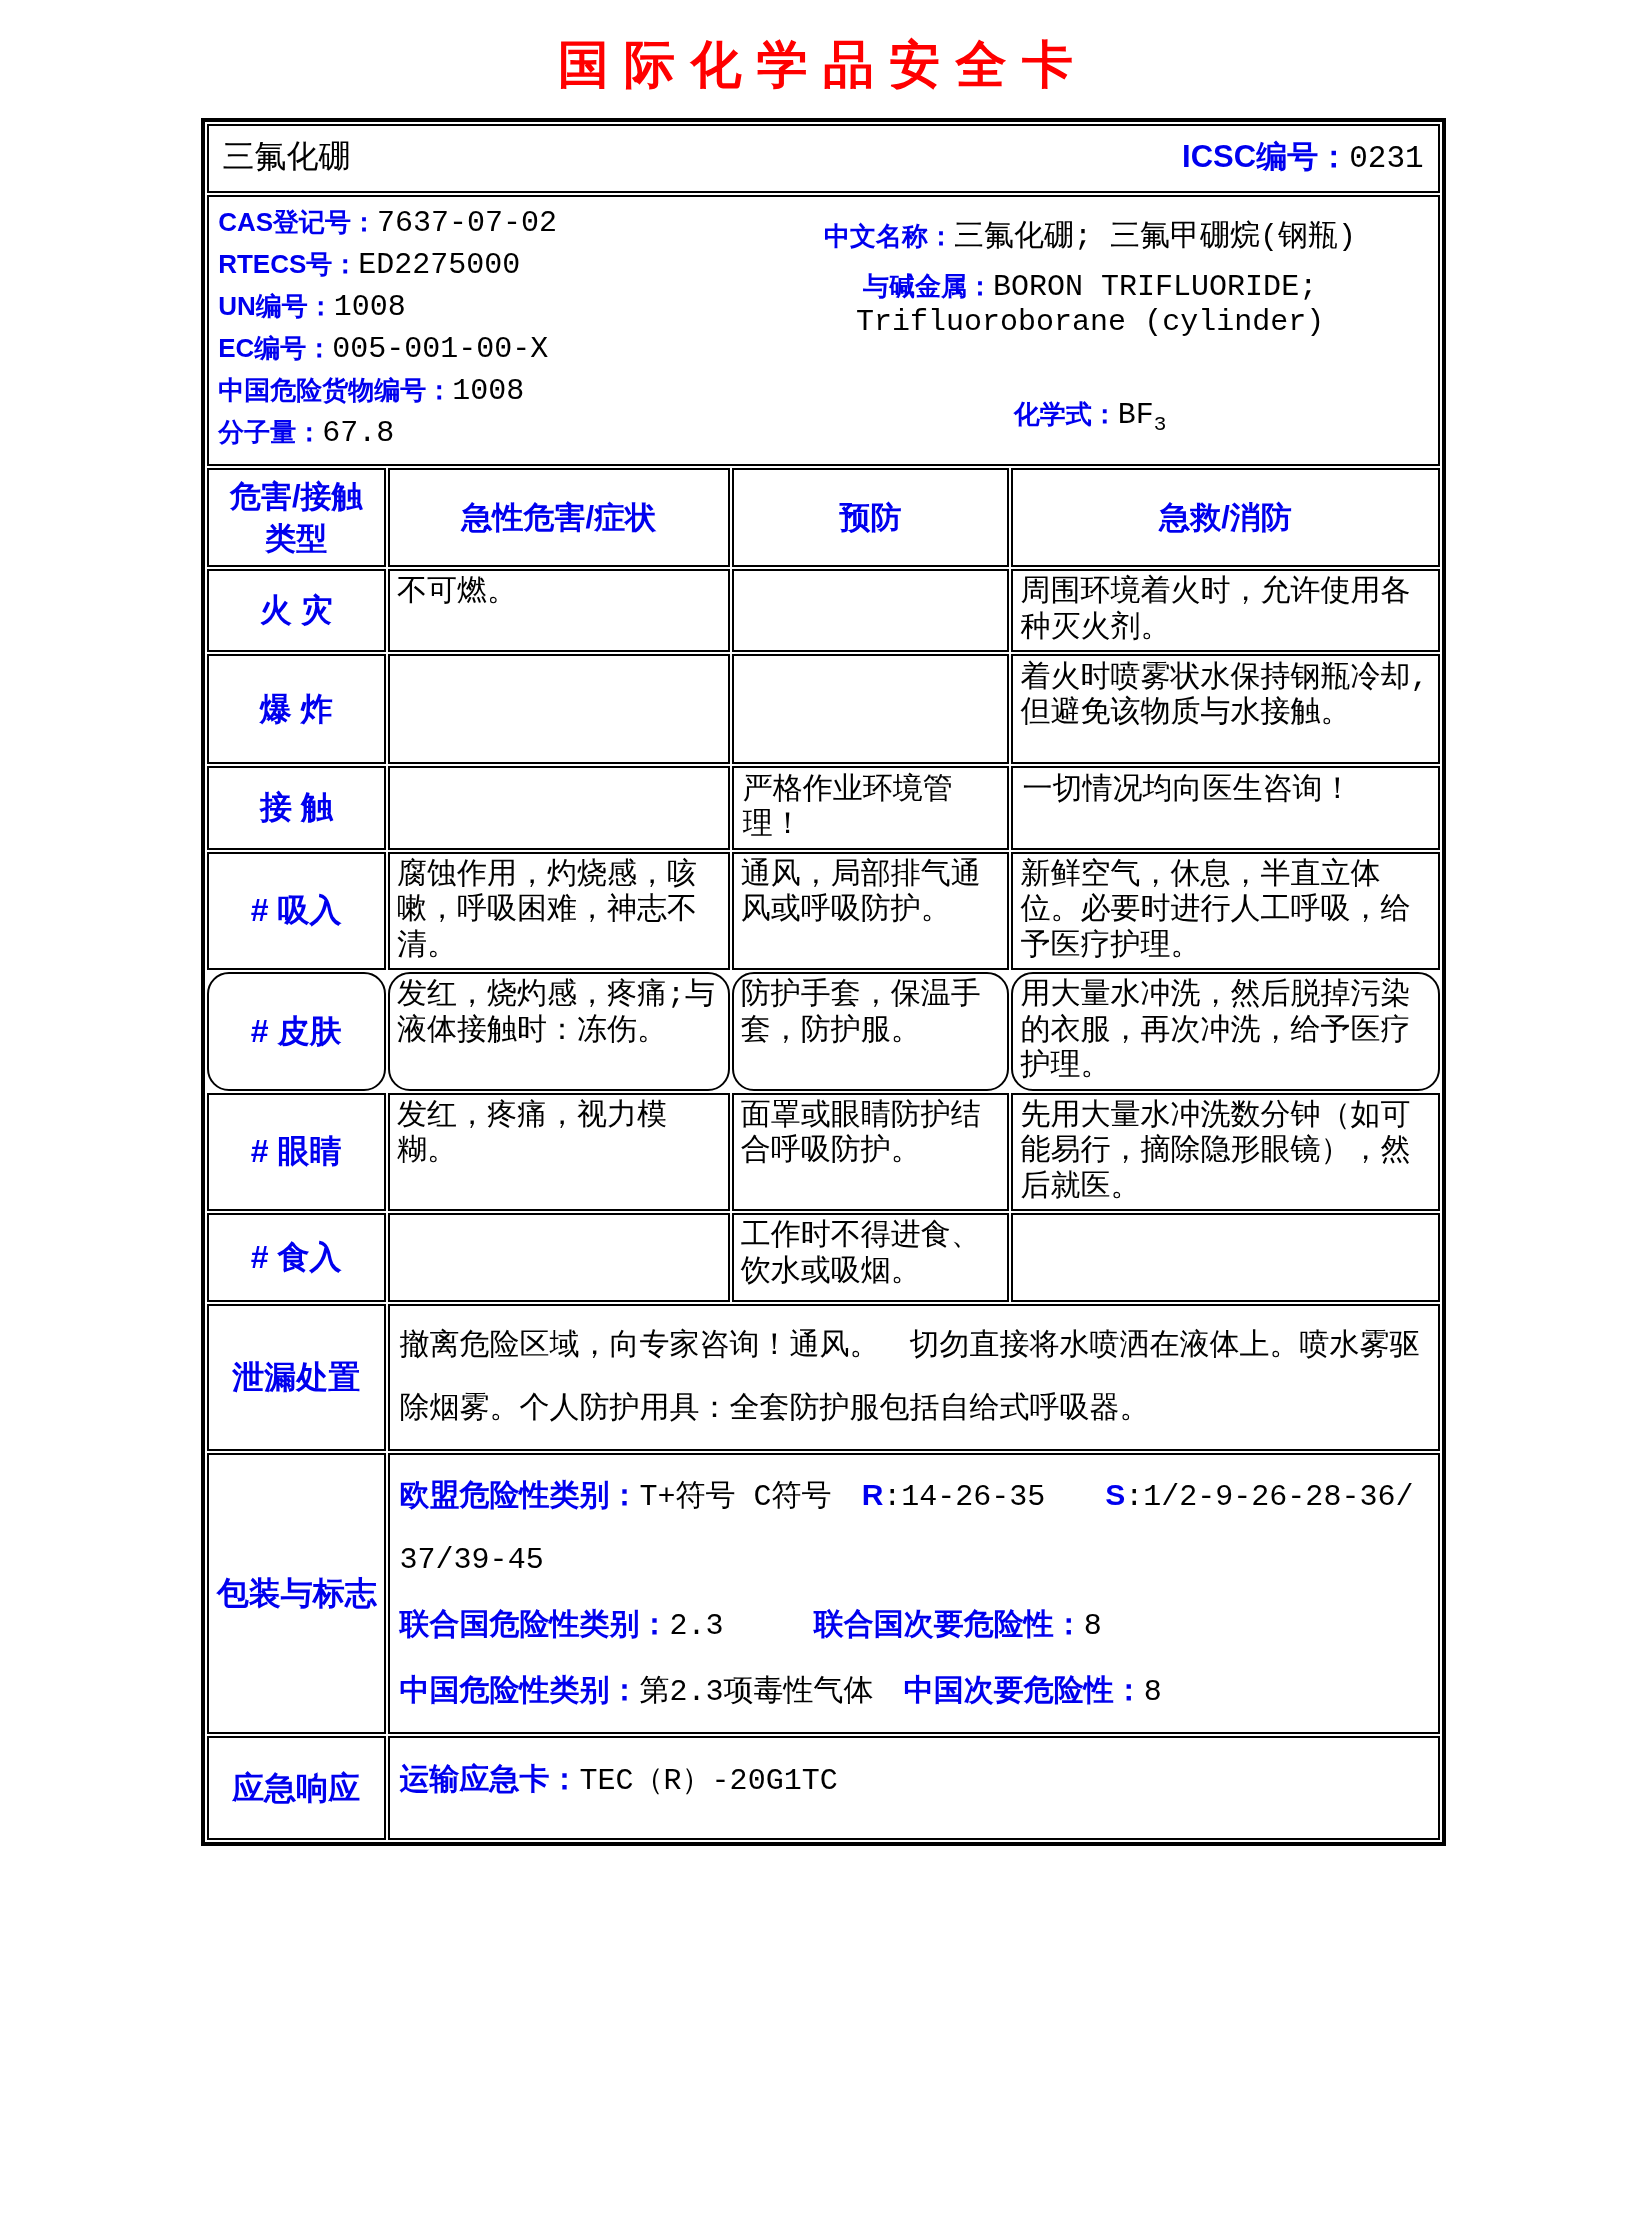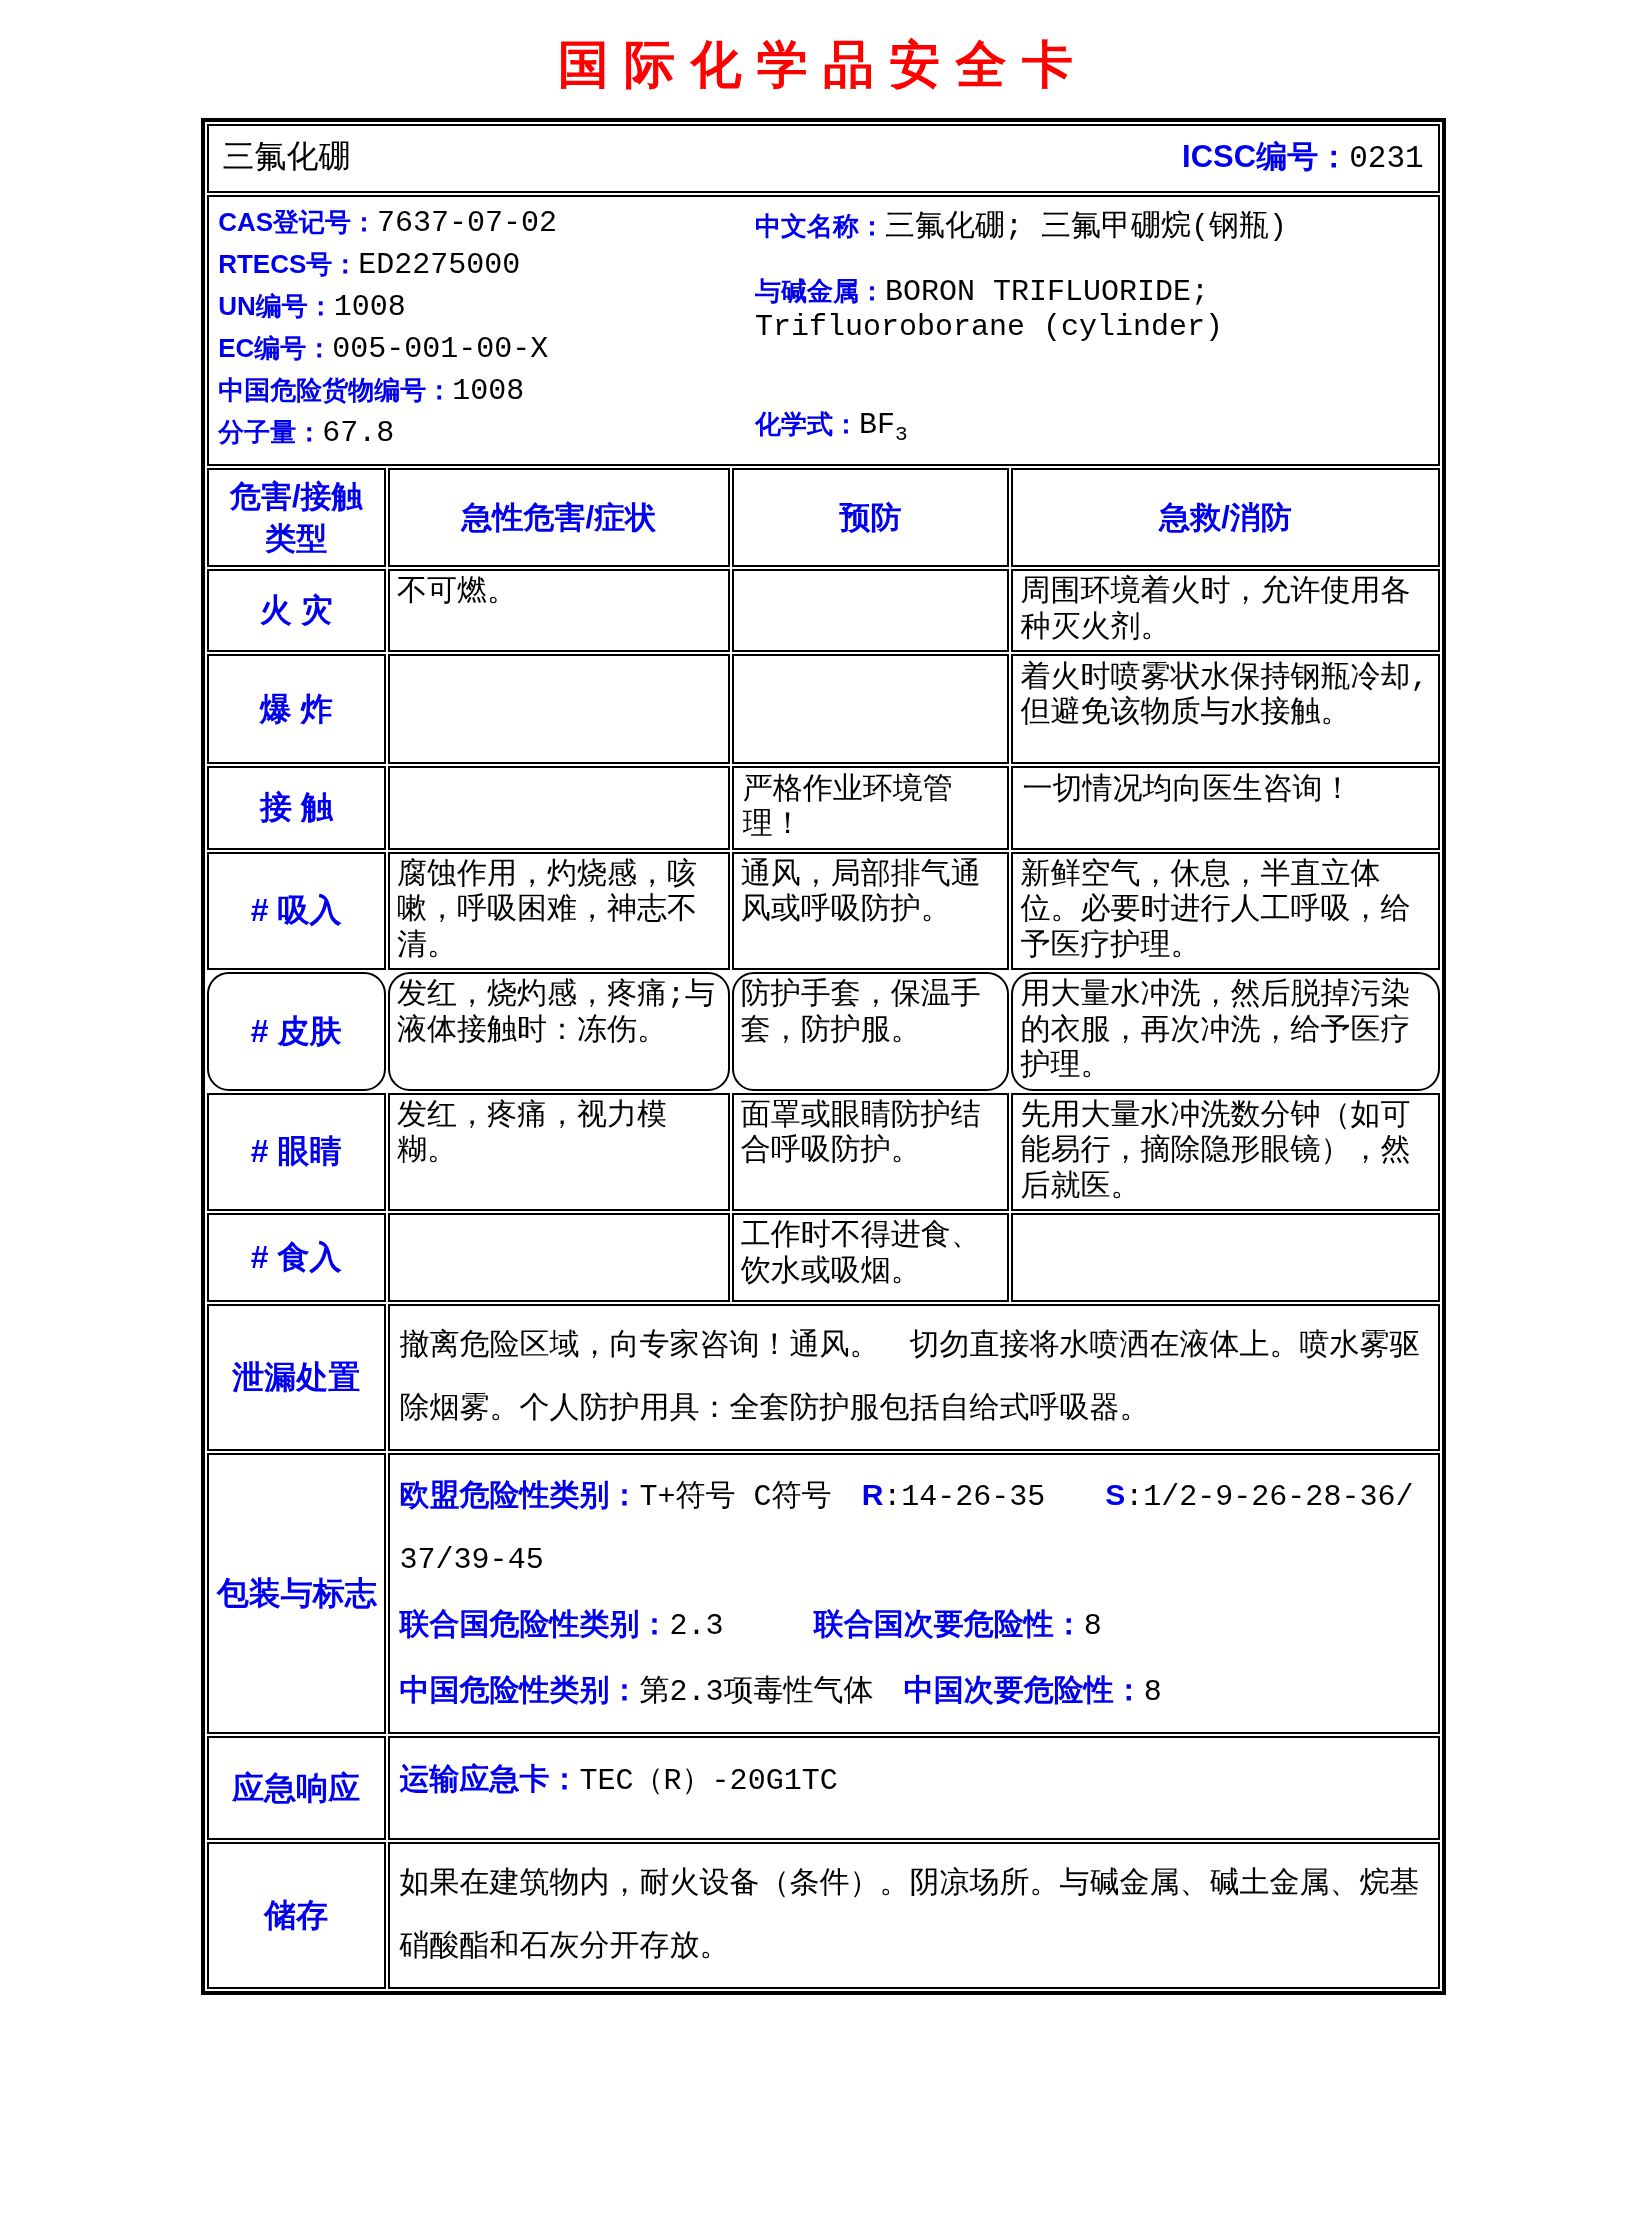--- a/index.html
+++ b/index.html
@@ -76,21 +76,21 @@
   }
   .info-item { white-space: nowrap; }
   .info-item .lbl, .info-right .lbl { font-size: 26px; }
   .info-right {
     width: 56%;
     display: flex;
     flex-direction: column;
     justify-content: space-between;
     padding: 2.8px 0 7px 0;
   }
-  .info-right p { margin: 4px; }
+  .info-right p { margin: 14px; text-align: center; }
   .info-right .en-name { margin-top: -28px; }
   sub { font-size: 21px; }
 
   
   td.head {
     text-align: center;
     vertical-align: middle;
     color: #0000ee;
     font-weight: bold;
     font-size: 31px;
@@ -251,21 +251,17 @@
         </td>
       </tr>
 
       <tr class="r-emerg">
         <td class="rowlabel">应急响应</td>
         <td class="content wide" colspan="3">
           <span class="lbl">运输应急卡：</span><span class="val">TEC（R）-20G1TC</span>
         </td>
       </tr>
 
-      <tr class="r-store">
-        <td class="rowlabel">储存</td>
-        <td class="content wide" colspan="3">如果在建筑物内，耐火设备（条件）。阴凉场所。与碱金属、碱土金属、烷基硝酸酯和石灰分开存放。</td>
-      </tr>
 
     </tbody>
   </table>
 </div>
 
 
 </body></html>

